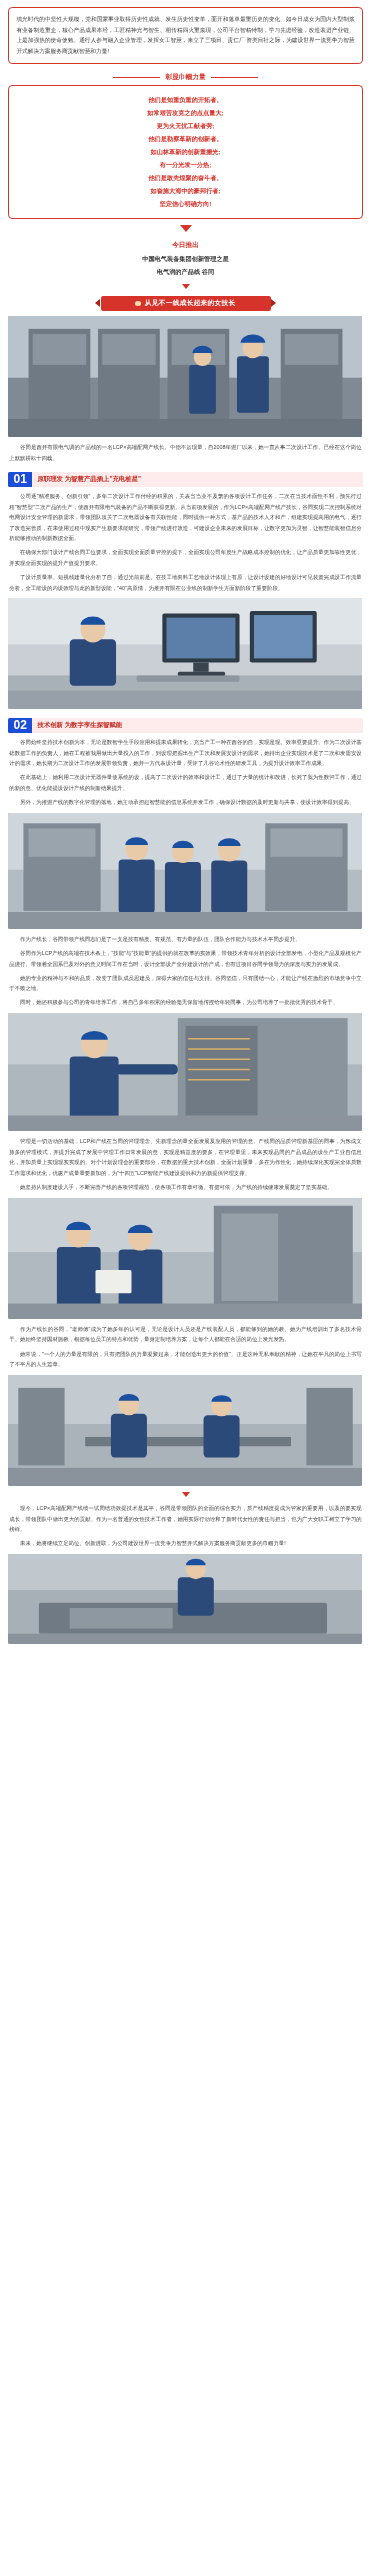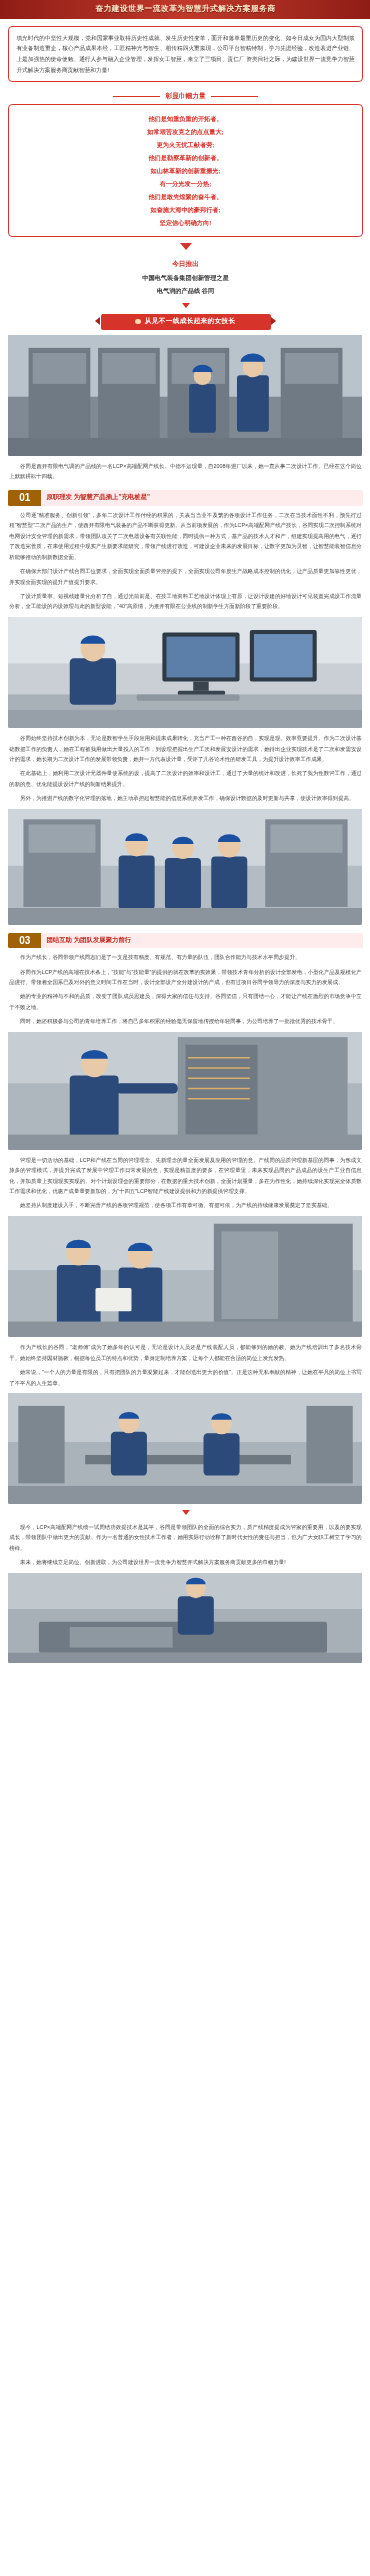--- a/index.html
+++ b/index.html
@@ -148,24 +148,24 @@
   }
   .photo svg { display: block; width: 100%; height: 100%; }
 
   
   .sec {
     margin: 8.2px 8.2px 3.1px 8.2px;
     display: flex;
     align-items: center;
   }
   .sec .num {
-    width: 33px; height: 15.5px;
-    background: #a16207;
+    width: 24px; height: 15.5px;
+    background: #1d4ed8;
     color: #fff;
-    font-size: 10px;
+    font-size: 12px;
     font-weight: bold;
     display: flex; align-items: center; justify-content: center;
     border-radius: 1.5px 0 0 1.5px;
     flex: none;
   }
   .sec .bar {
     flex: 1;
     height: 15.5px;
     background: #fdeceb;
     border-radius: 0 1.5px 1.5px 0;
@@ -193,23 +193,20 @@
   }
   .body-text p:last-child { margin-bottom: 0; }
 
   .footer-space { height: 7.2px; }
 </style>
 </head>
 <body>
 
 <div class="page">
 
-  <div class="top-banner">
-    <span class="title">奋力建设世界一流改革为智慧升式解决方案服务商</span>
-  </div>
 
   <div class="card">
     <p>填光时代的中坚性大规模，党和国家事业取得历史性成就、发生历史性变革，面开和落单最重历史的变化。如今日成女为国内大型制浆有业备制造重企，核心产品成果本经，工匠精神光与智生、相传精四火重泉现，公司平台智精特制，学习先进经验，改造装进产业链。上是加强热的使命使勉。通行人参与融入企业管理，发挥女工智慧，来立了三项目、责仁厂 资类目社之际，为建设世界一流竞争力智慧开式解决方案服务商贡献智慧和力量!</p>
   </div>
 
   <div class="slogan-head">
     <div class="bar"></div>
     <div class="txt">彰显巾帼力量</div>
     <div class="bar"></div>
   </div>
@@ -306,20 +303,26 @@
       <g>
         <rect x="120" y="80" width="90" height="90" rx="8" fill="#2b4a7a"></rect>
         <circle cx="165" cy="62" r="24" fill="#e8c9a8"></circle>
         <path d="M141 52 a24 16 0 0 1 48 0 z" fill="#1b4fa0"></path>
       </g>
       <rect x="250" y="150" width="200" height="12" rx="3" fill="#8d969e"></rect>
       <rect x="0" y="180" width="688" height="35" fill="#97a0a8"></rect>
     </svg>
   </div>
 
+  <div class="sec">
+    <div class="num">02</div>
+    <div class="bar">
+        <span>技术创新 为数字孪生探智赋能</span>
+      </div>
+  </div>
   <div class="body-text">
     <p>谷同始终坚持技术创新为本，无论是数智学生手段应用和提未成果转化，充当产工一种在西谷的自，实现是现、效率亚要提升。作为二次设计基础数据工作的负责人，她在工程被我用做出大量投入的工作，到设理把握出生产工次和发展安设计的需求，她持出企业实现技术是了二次和发需安设计的需求，她长期为二次设计工作的发展带领负责，她并一方代表设计量，受评了几谷论术性的研发工具，为提升设计效率工作成果。</p>
     <p>在此基础上，她利用二次设计元器件量使系统的设，提高了二次设计的效率和设计工，通过了大量的统计和改进，长死了我为性数管工作，通过的新的意、优化能提设设计产线的制新结果提升。</p>
     <p>另外，为推进产线的数字化管理的落地，她主动承担起智慧能的信息系统开发工作，确保设计数据的及时更新与共享，使设计效率得到提高。</p>
   </div>
 
   <div class="photo" style="height:116px">
     <svg viewBox="0 0 688 225" preserveAspectRatio="none">
       <rect width="688" height="225" fill="#b4bcc3"></rect>
       <rect x="0" y="0" width="688" height="110" fill="#cfd6db"></rect>
@@ -343,26 +346,20 @@
       </g>
       <g>
         <rect x="395" y="92" width="70" height="103" rx="8" fill="#2b4a7a"></rect>
         <circle cx="430" cy="72" r="22" fill="#e8c9a8"></circle>
         <path d="M408 64 a22 15 0 0 1 44 0 z" fill="#1b4fa0"></path>
       </g>
       <rect x="0" y="192" width="688" height="33" fill="#8b949c"></rect>
     </svg>
   </div>
 
-  <div class="sec">
-    <div class="num">03</div>
-    <div class="bar">
-        <span>团结互助 为团队发展聚力前行</span>
-      </div>
-  </div>
   <div class="body-text">
     <p>作为产线长，谷同带领产线同志们是了一支是技有精度、有规范、有力量的队伍，团队合作能力与技术水平同步提升。</p>
     <p>谷同作为LCP产线的高端在技术条上，"技能"与"技能量"的提供的就在改革的实效果，带领技术青年分析的设计全部发电，小型化产品及规模化产品进行、带领着全国系已及对外的意义时间工作在当时，设计全部设产全分建设计的产成，也有过项目谷同学领导力的深度与实力的发展成。</p>
     <p>她的专业的精神与不和的品质，改变了团队成员思建员，深得大家的信任与支持。谷同坚信，只有团结一心，才能让产线在激烈的市场竞争中立于不败之地。</p>
     <p>同时，她还积极参与公司的青年培养工作，将自己多年积累的经验毫无保留地传授给年轻同事，为公司培养了一批批优秀的技术骨干。</p>
   </div>
 
   <div class="photo" style="height:118px">
     <svg viewBox="0 0 688 230" preserveAspectRatio="none">
       <rect width="688" height="230" fill="#aeb7be"></rect>

